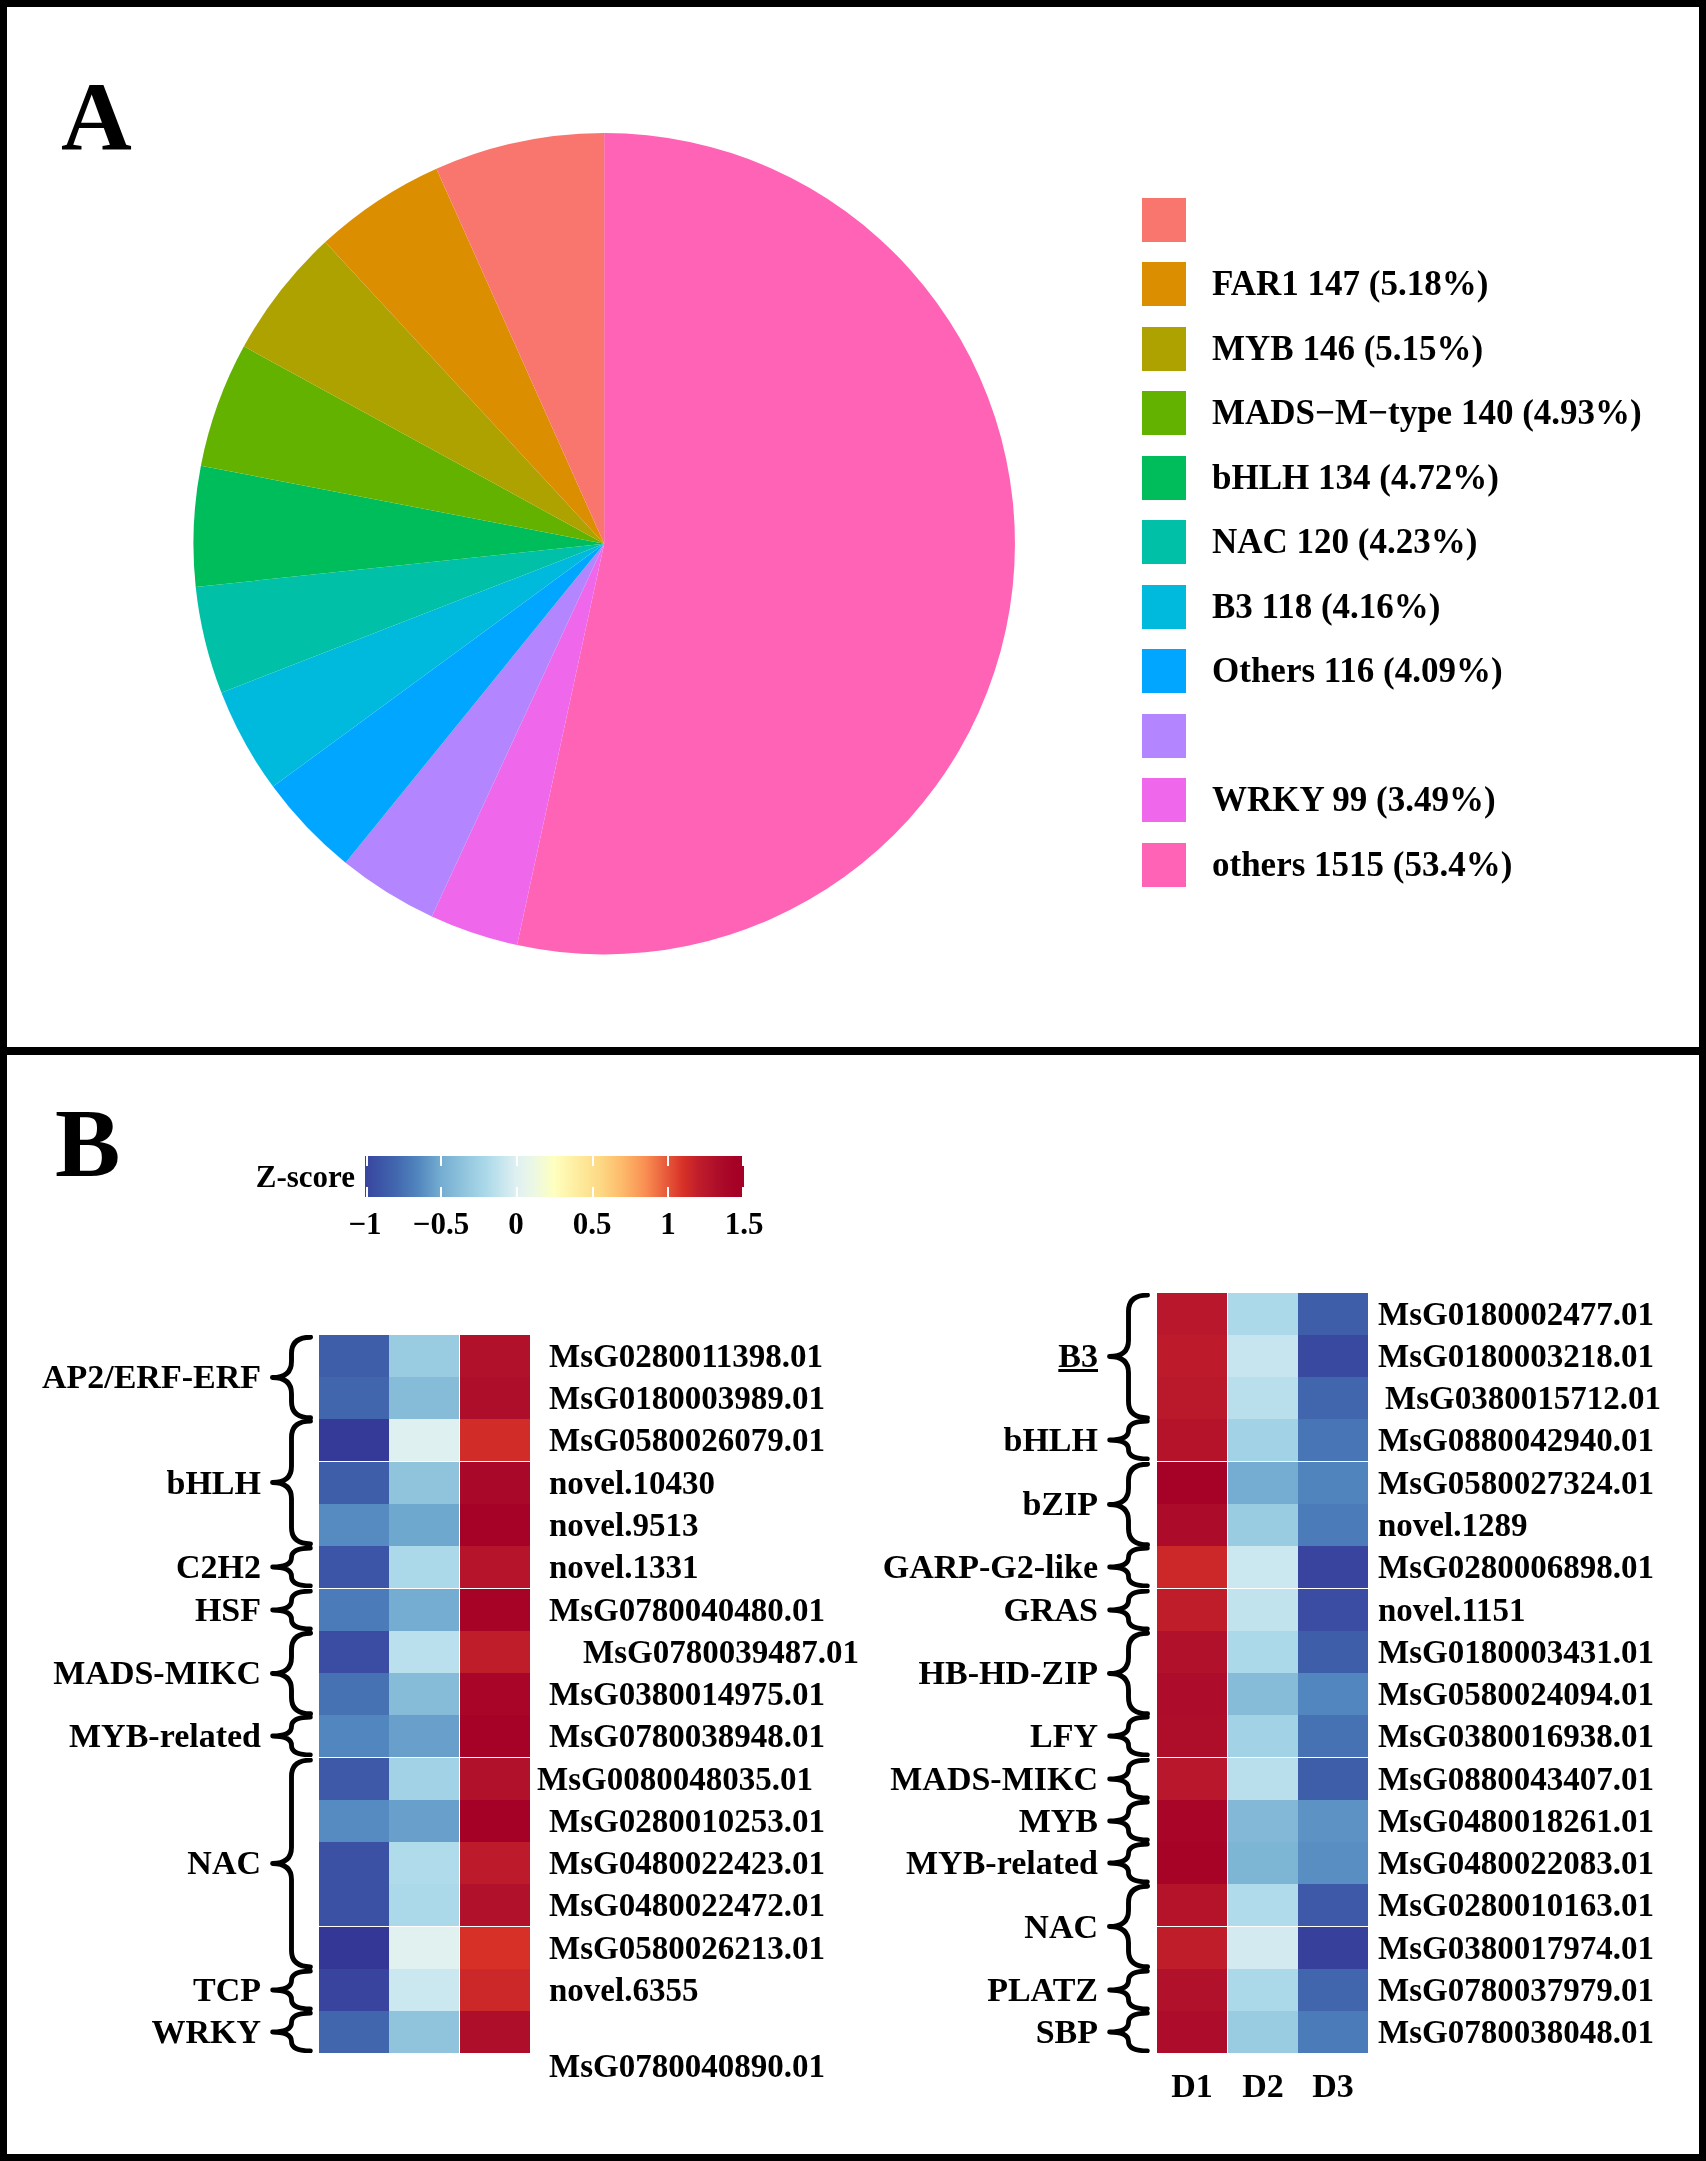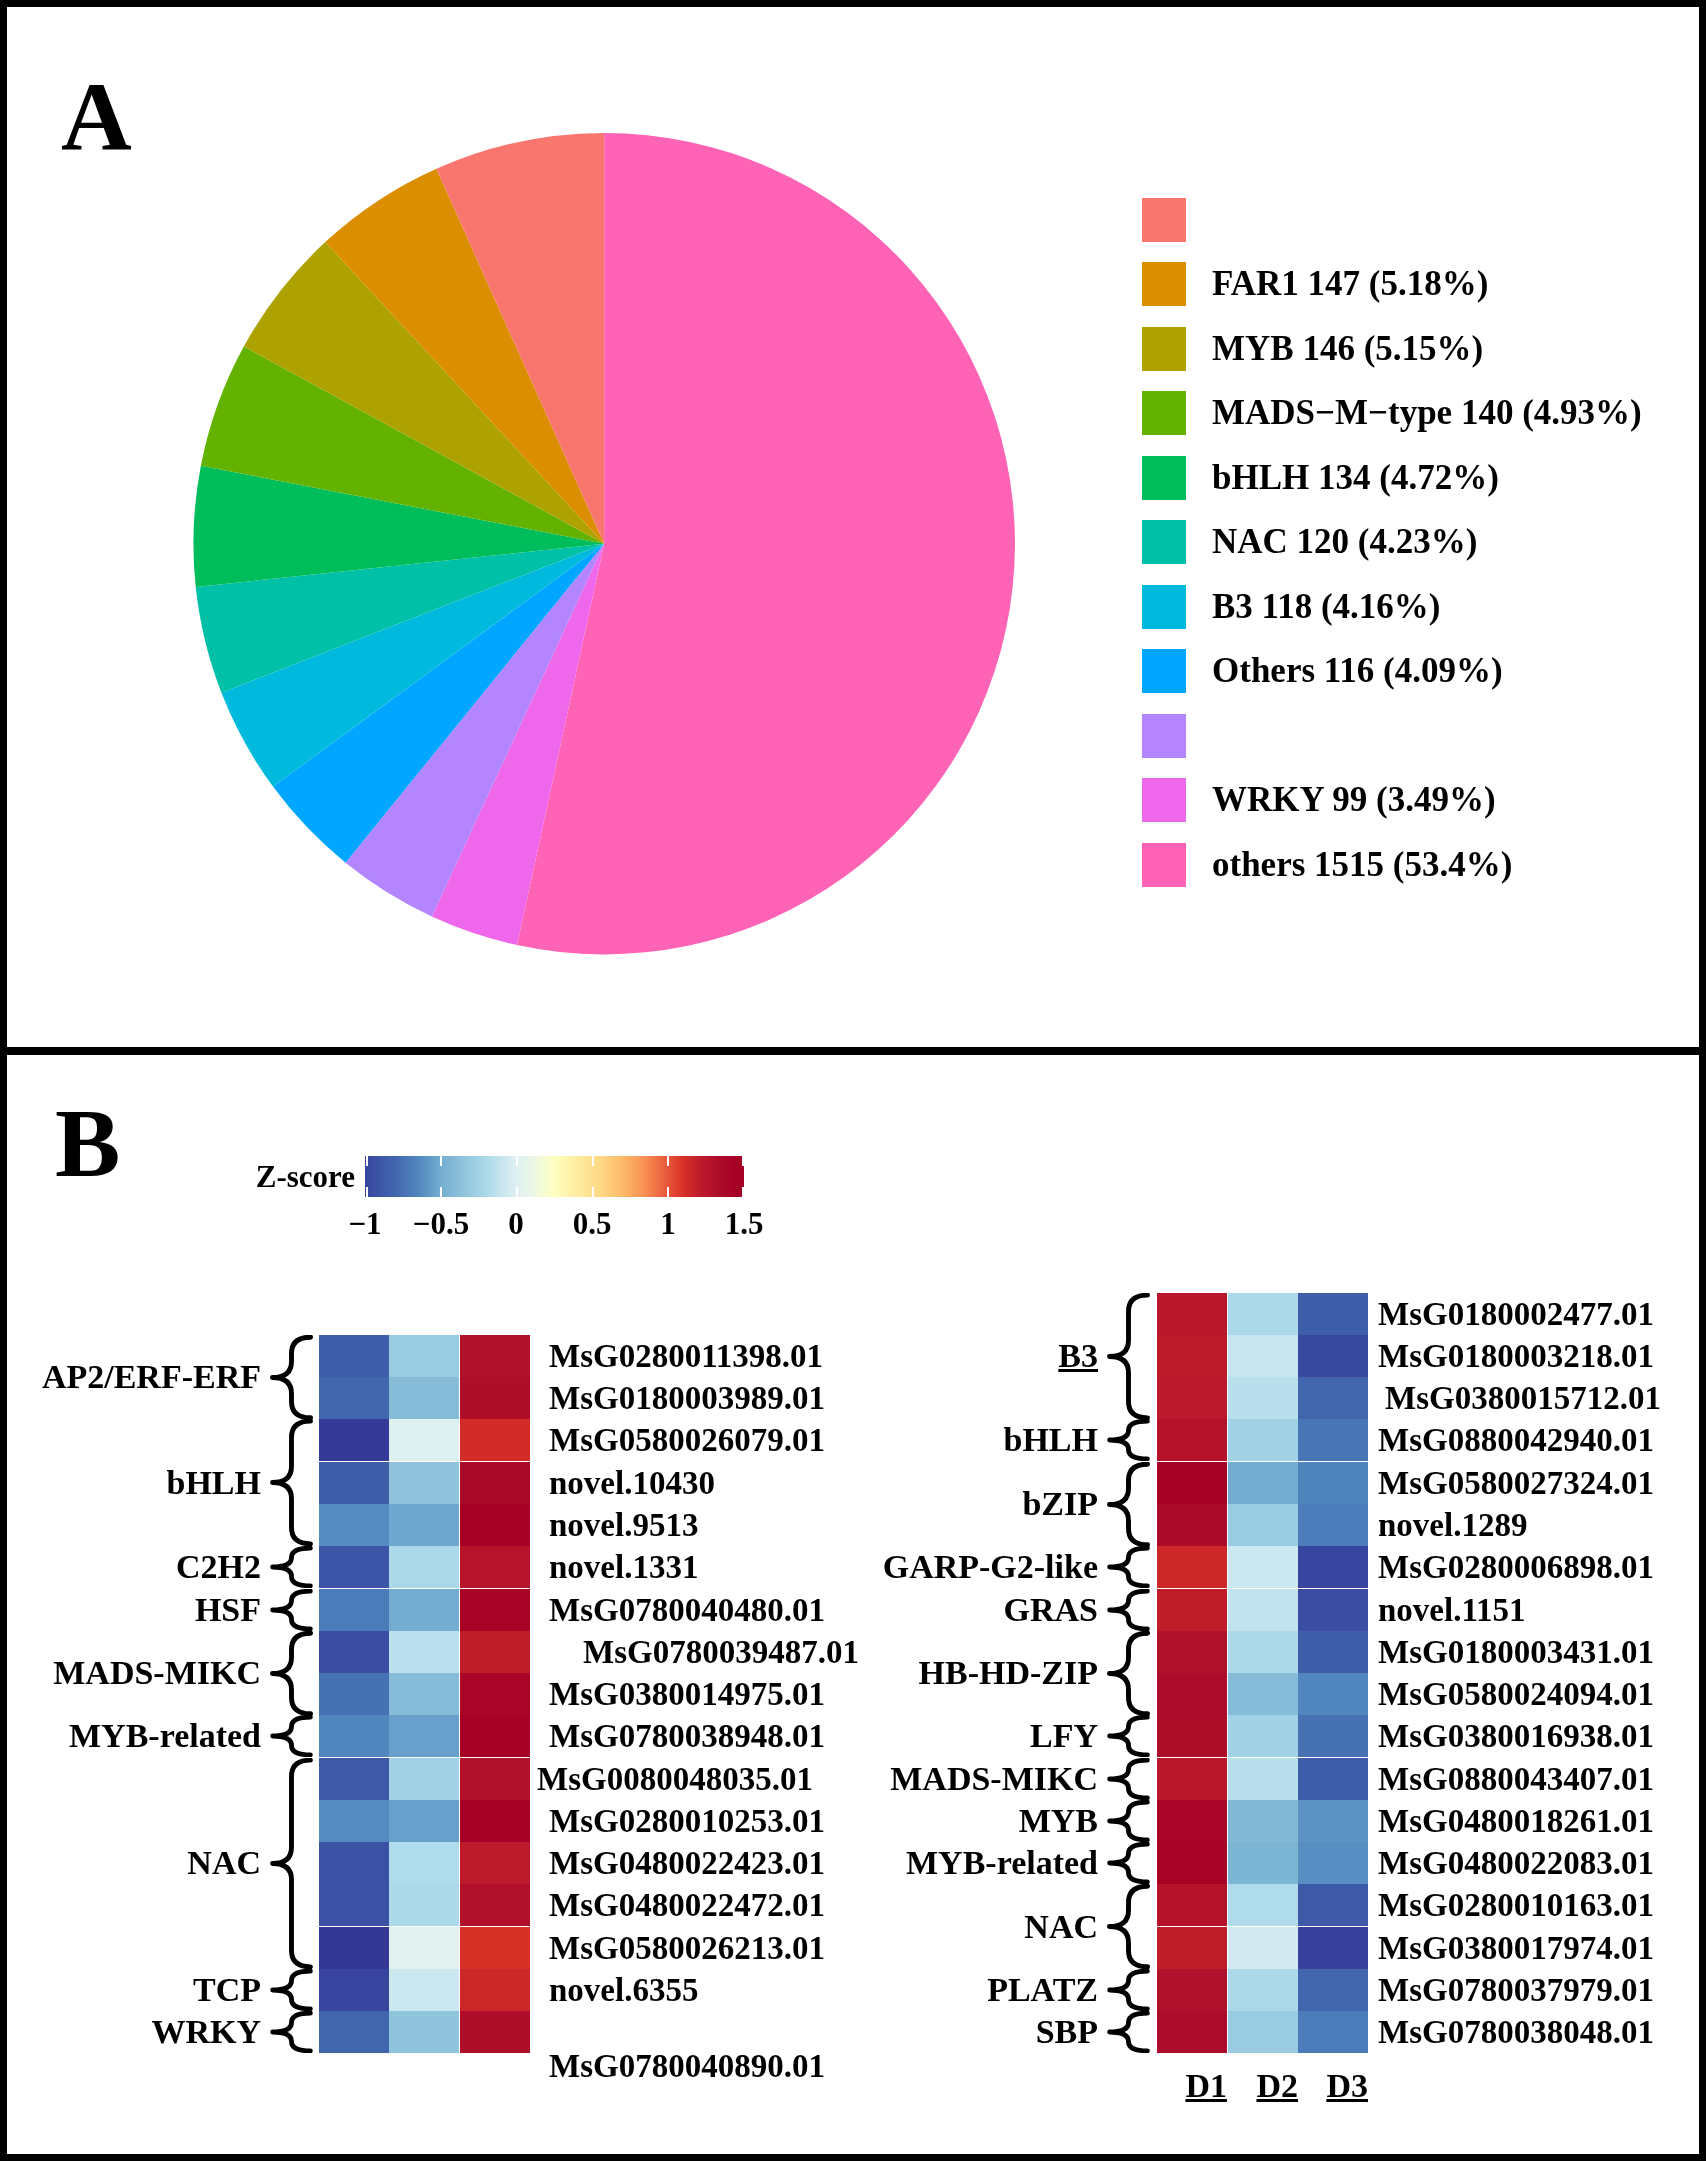--- a/index.html
+++ b/index.html
@@ -22,21 +22,21 @@
   .legend-item{position:absolute;left:1135px;display:flex;align-items:center;height:44px;}
   .legend-swatch{width:44px;height:44px;flex:0 0 44px;}
   .legend-label{margin-left:26px;font-size:35px;white-space:nowrap;line-height:44px;}
   .cbar-wrap{position:absolute;left:358px;top:1149px;width:379px;height:41px;}
   .cbar-tickmark{position:absolute;width:2.2px;background:#fff;}
   .cbar-ticklabel{position:absolute;top:1199px;font-size:31px;transform:translateX(-50%);white-space:nowrap;}
   .cbar-title{position:absolute;left:179px;top:1149px;width:169px;height:41px;line-height:41px;text-align:right;font-size:31px;}
   .hm-cell{position:absolute;}
   .gene-label{position:absolute;font-size:33px;white-space:nowrap;}
   .family-label{position:absolute;font-size:34px;text-align:right;white-space:nowrap;}
-  .col-label{position:absolute;width:70px;text-align:right;font-size:34px;text-decoration:underline;}
+  .col-label{position:absolute;width:70px;text-align:center;font-size:34px;}
   .brace{position:absolute;}
   svg{display:block;}
 </style>
 </head>
 <body>
 
 <div class="figure">
   <div class="panel-letter" id="panelA-letter">A</div>
 
   <svg class="abs" id="pie-svg" style="left:0;top:0;" width="1138" height="1030" viewBox="0 0 2100 1900">

